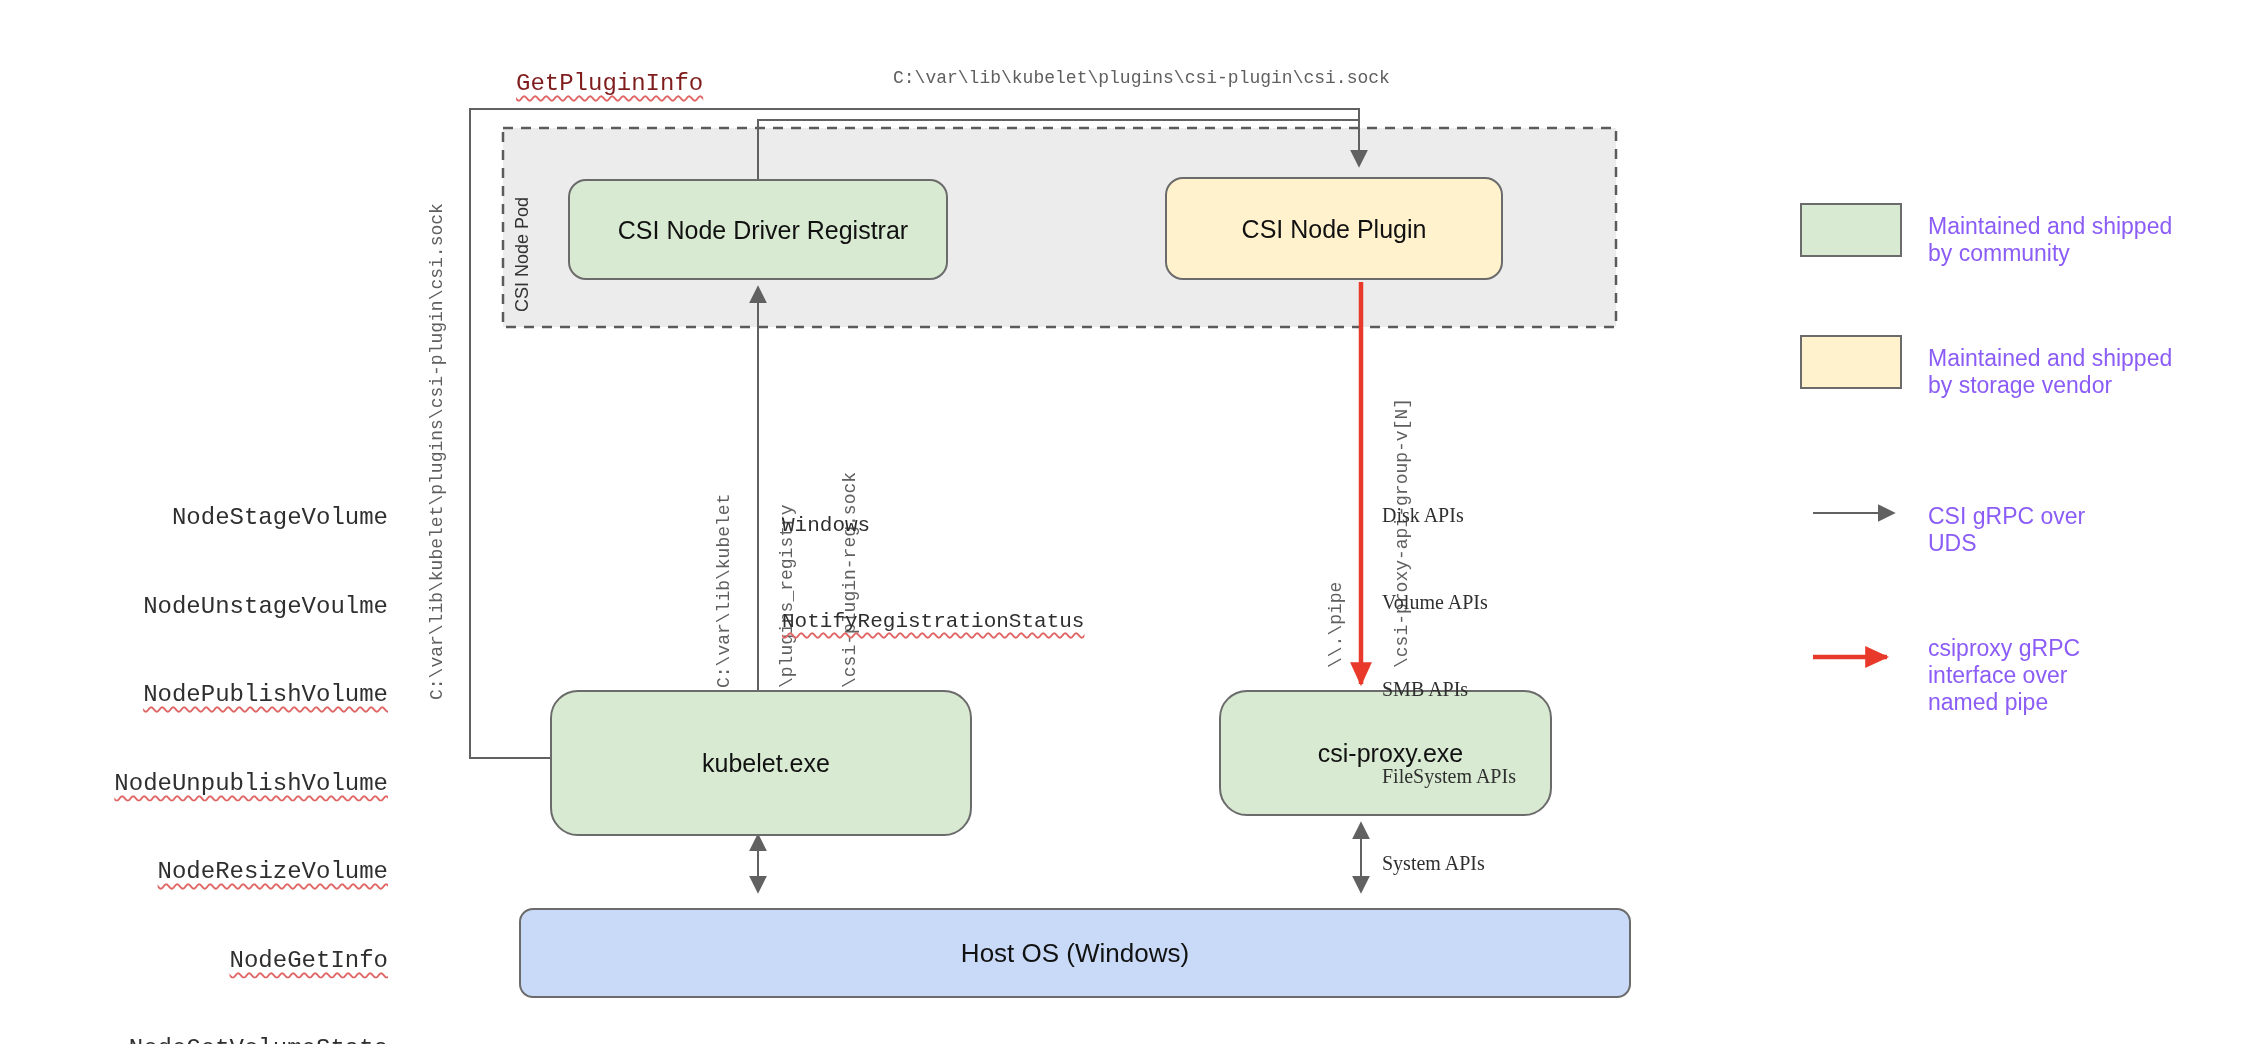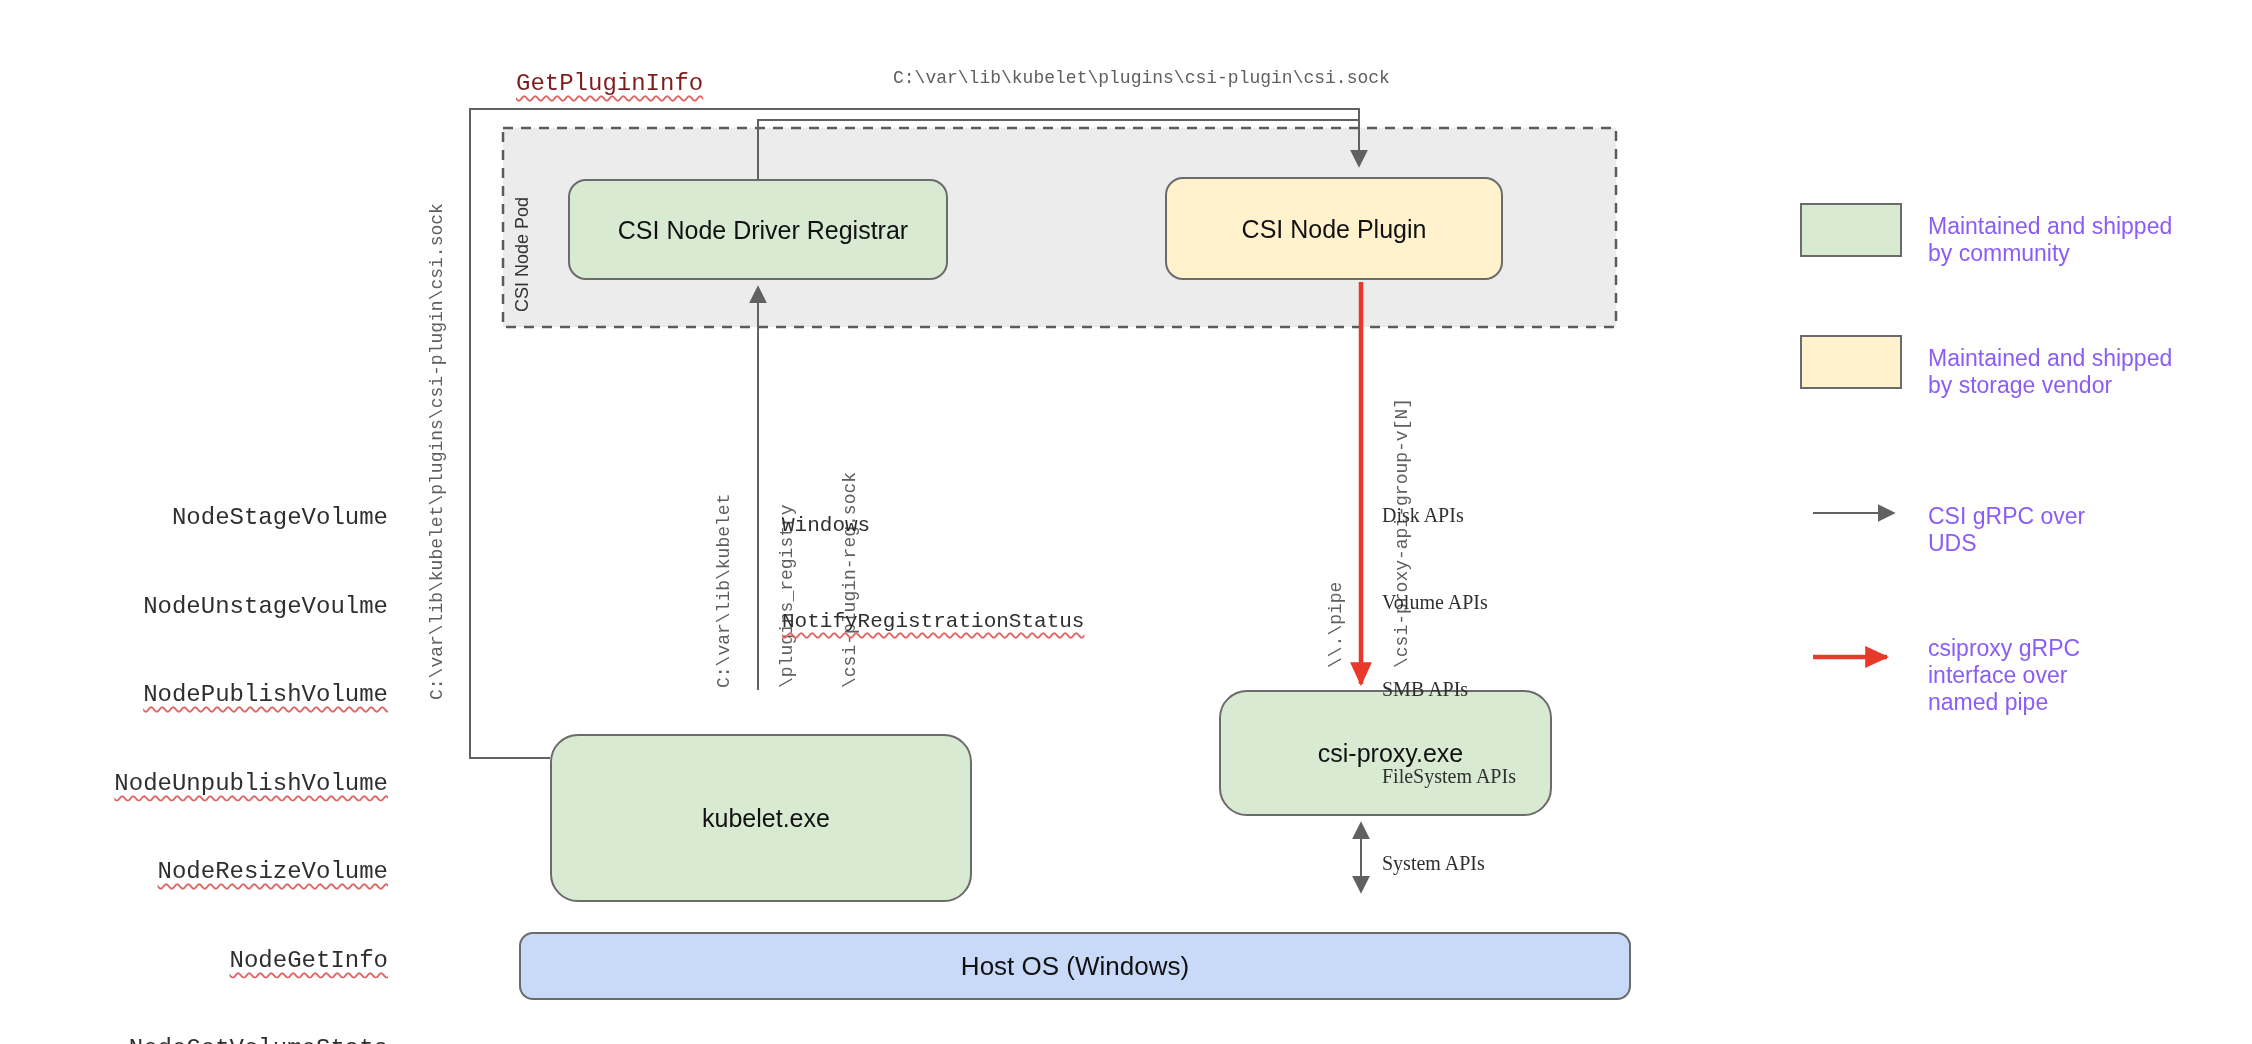--- a/index.html
+++ b/index.html
@@ -92,29 +92,29 @@
   <div class="abs sans podlabel rot" style="left:512px;top:312px;z-index:2;">CSI Node Pod</div>
 
   <div class="box green r16" style="left:568px;top:179px;width:380px;height:101px;">
     <div class="boxlabel">CSI Node Driver Registrar</div>
   </div>
 
   <div class="box yellow r16" style="left:1165px;top:177px;width:338px;height:103px;">
     <div class="boxlabel">CSI Node Plugin</div>
   </div>
 
-  <div class="box green r26" style="left:550px;top:690px;width:422px;height:168px;margin-top:44px;">
+  <div class="box green r26" style="left:550px;top:690px;width:422px;height:146px;">
     <div class="boxlabel">kubelet.exe</div>
   </div>
 
   <div class="box green r26" style="left:1195px;top:690px;width:333px;height:126px;margin-left:24px;">
     <div class="boxlabel">csi-proxy.exe</div>
   </div>
 
-  <div class="box blue r12" style="left:519px;top:932px;width:1112px;height:68px;">
+  <div class="box blue r12" style="left:519px;top:908px;width:1112px;height:90px;">
     <div class="hostlabel">Host OS (Windows)</div>
   </div>
 
   <div class="abs mono calltext sq" style="left:516px;top:70px;z-index:2;">GetPluginInfo</div>
 
   <div class="abs mono pathtext" style="left:893px;top:68px;z-index:2;">C:\var\lib\kubelet\plugins\csi-plugin\csi.sock</div>
 
   <div class="abs mono pathtext rot" style="left:426px;top:700px;line-height:22px;z-index:2;">C:\var\lib\kubelet\plugins\csi-plugin\csi.sock</div>
 
   <div class="abs mono pathtext rot" style="left:672px;top:688px;line-height:21px;font-size:18px;z-index:2;">

